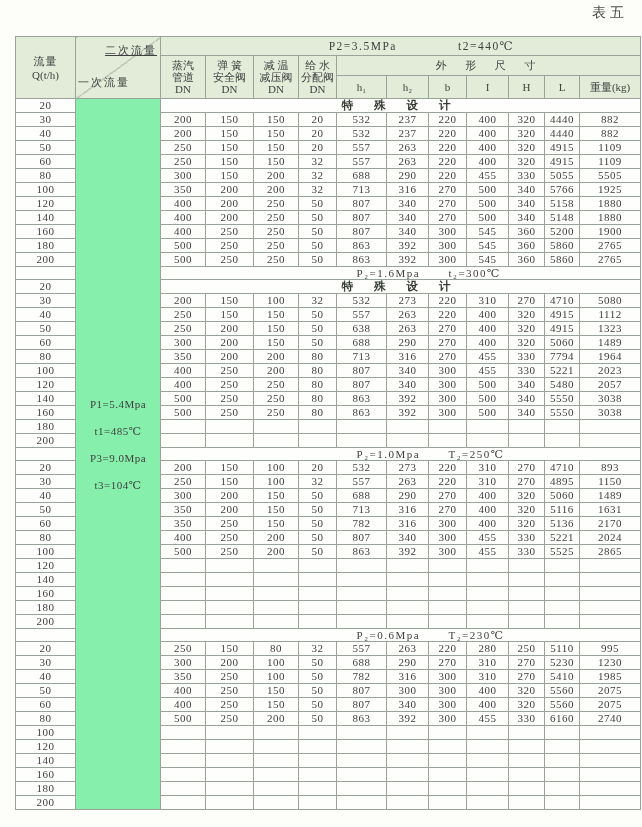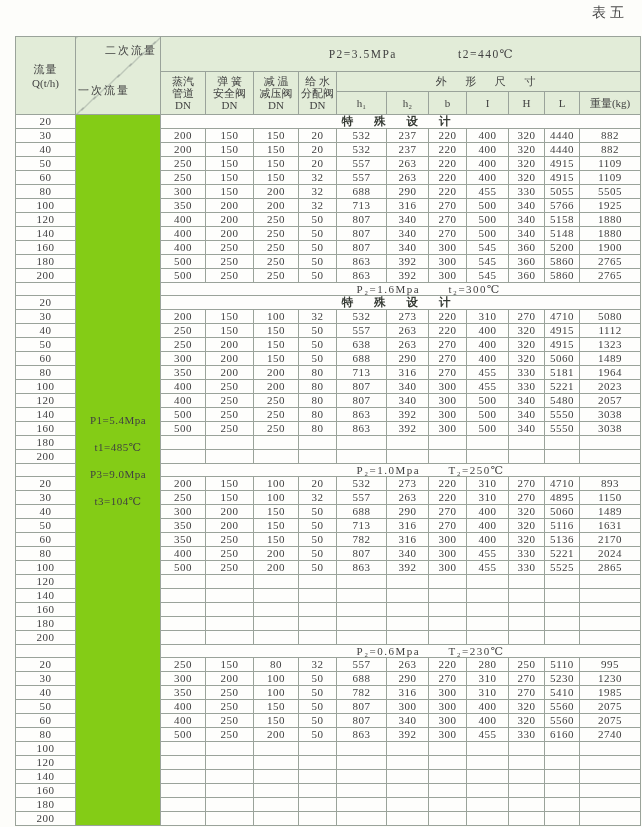--- a/index.html
+++ b/index.html
@@ -26,31 +26,31 @@
   }
   thead th { background:#e2ecd8; color:#3a4038; }
   .corner-cell { font-size:12px; letter-spacing:1px; }
   .corner-cell .l2 { font-size:11px; letter-spacing:0; }
   .diag-cell {
     position:relative;
     background:
       linear-gradient(to bottom right, rgba(0,0,0,0) 49.6%, #9aa39a 49.6%, #9aa39a 50.4%, rgba(0,0,0,0) 50.4%),
       #e2ecd8;
   }
-  .diag-top { position:absolute; top:6px; right:3px; font-size:11px; letter-spacing:2px; }
-  .diag-bottom { position:absolute; bottom:16px; left:2px; font-size:11px; letter-spacing:2px; }
-  .top-span-cell { position:relative; height:35px; }
+  .diag-top { position:absolute; top:6px; right:3px; font-size:11px; letter-spacing:2px;text-decoration:underline; }
+  .diag-bottom { position:absolute; bottom:8px; left:2px; font-size:11px; letter-spacing:2px; }
+  .top-span-cell { position:relative; height:19px; }
   .hdr-pressure { position:absolute; left:35%; top:50%; transform:translateY(-50%); font-size:11.5px; letter-spacing:1.5px; white-space:nowrap; }
   .hdr-temp     { position:absolute; left:62%; top:50%; transform:translateY(-50%); font-size:11.5px; letter-spacing:1.5px; white-space:nowrap; }
   .dn-cell { height:43px; font-size:10.5px; line-height:12px; }
   .dim-group-cell { height:20px; font-size:11.5px; letter-spacing:6px;font-family:Liberation Mono, monospace; }
   .dim-cell { height:22px; font-size:11px; }
   tbody td { height:13px; line-height:13px; letter-spacing:0.5px; background:#fefefc; }
   td.flow-cell { font-size:11px; }
-  td.side-cell { position:relative; background:#84cc16; }
+  td.side-cell { position:relative; background:#86efac; }
   .side-stack {
     position:absolute; left:0; right:0; top:292px;
     line-height:27px; font-size:11px; letter-spacing:0.5px; text-align:center;
   }
   td.special-cell { font-weight:bold; font-size:11.5px; letter-spacing:9px; color:#353a33; }
   td.section-header-cell { position:relative; }
   td.section-header-cell .hdr-pressure { left:31%; font-size:11px;padding-left:47px; }
   td.section-header-cell .hdr-temp { left:60%; font-size:11px; }
 </style>
 </head>
@@ -361,21 +361,21 @@
           <td class="flow-cell">80</td>
           <td class="data-cell">350</td>
           <td class="data-cell">200</td>
           <td class="data-cell">200</td>
           <td class="data-cell">80</td>
           <td class="data-cell">713</td>
           <td class="data-cell">316</td>
           <td class="data-cell">270</td>
           <td class="data-cell">455</td>
           <td class="data-cell">330</td>
-          <td class="data-cell">5181</td>
+          <td class="data-cell">7794</td>
           <td class="data-cell">1964</td>
         </tr>
         <tr>
           <td class="flow-cell">100</td>
           <td class="data-cell">400</td>
           <td class="data-cell">250</td>
           <td class="data-cell">200</td>
           <td class="data-cell">80</td>
           <td class="data-cell">807</td>
           <td class="data-cell">340</td>

